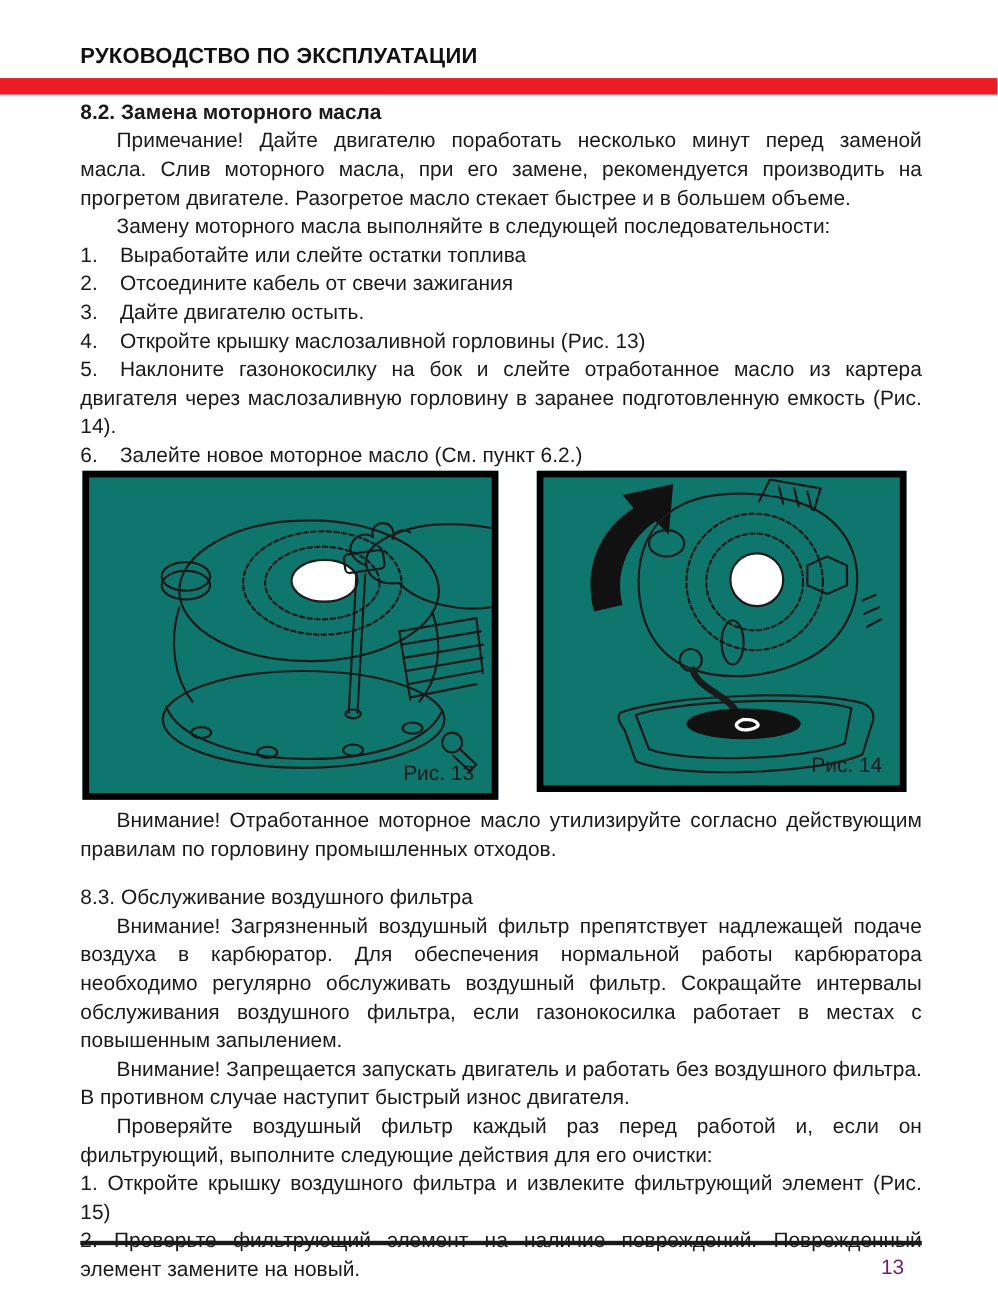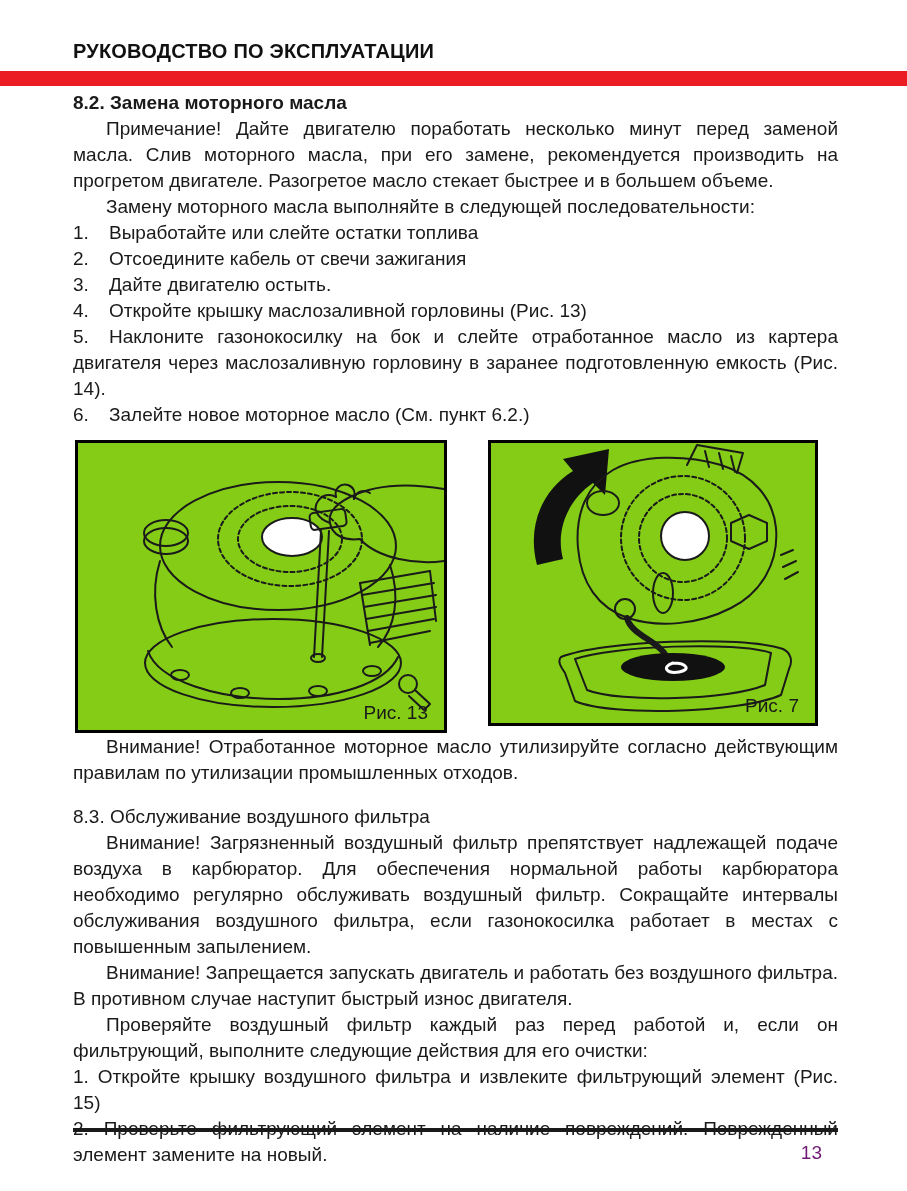--- a/index.html
+++ b/index.html
@@ -25,22 +25,22 @@
   }
   .h-sec{font-weight:bold;}
   .h-sec2{font-weight:normal;margin-top:18px;}
   .para{margin:0;text-align:justify;text-indent:33px;}
   .para.np{text-indent:0;}
   .lbl{font-weight:normal;}
   .step{text-align:justify;}
   .step-num{display:inline-block;width:36px;}
   .figures{position:relative;height:306px;margin-top:0;}
   .figbox{
-    position:absolute;top:12px;
-    border:3px solid #000000;background:#84cc16;
+    position:absolute;top:0;
+    border:6px solid #000000;background:#0f766e;
   }
   .figbox-13{left:2px;width:366px;height:287px;}
   .figbox-14{left:415px;width:324px;height:280px;}
   .figcap{
     position:absolute;right:16px;bottom:6px;
     font-size:19px;line-height:22px;color:#1a1a1a;
   }
   .figbox svg{display:block;}
   .footer-line{
     position:absolute;left:73px;top:1128px;width:765px;height:4px;
@@ -143,26 +143,26 @@
             <circle cx="134" cy="166" r="10"></circle>
 
             <path d="M136,175 C140,192 168,198 176,214" stroke-width="6"></path>
 
             <path d="M70,214 C110,198 250,192 292,206 C300,210 302,218 298,226 L290,252 C250,270 120,274 84,258 L74,230 C70,224 66,218 70,214 Z"></path>
             <path d="M84,216 C120,203 246,198 280,210 L274,242 C240,257 128,260 96,247 Z"></path>
             <ellipse cx="182" cy="224" rx="52" ry="14" fill="#111111" stroke="none"></ellipse>
             <path d="M182,220 C196,220 200,227 188,229 C176,231 170,224 182,220" stroke="#ffffff" stroke-width="3"></path>
           </g>
         </svg>
-        <div class="figcap">Рис. 7</div>
+        <div class="figcap">Рис. 14</div>
       </div>
 
     </div>
 
-    <p class="para"><span class="lbl">Внимание!</span> <span>Отработанное моторное масло утилизируйте согласно действующим правилам по утилизации промышленных отходов.</span></p>
+    <p class="para"><span class="lbl">Внимание!</span> <span>Отработанное моторное масло утилизируйте согласно действующим правилам по горловину промышленных отходов.</span></p>
 
     <div class="h-sec2">8.3. Обслуживание воздушного фильтра</div>
 
     <p class="para"><span class="lbl">Внимание!</span> <span>Загрязненный воздушный фильтр препятствует надлежащей подаче воздуха в карбюратор. Для обеспечения нормальной работы карбюратора необходимо регулярно обслуживать воздушный фильтр. Сокращайте интервалы обслуживания воздушного фильтра, если газонокосилка работает в местах с повышенным запылением.</span></p>
 
     <p class="para"><span class="lbl">Внимание!</span> <span>Запрещается запускать двигатель и работать без воздушного фильтра. В противном случае наступит быстрый износ двигателя.</span></p>
 
     <p class="para">Проверяйте воздушный фильтр каждый раз перед работой и, если он фильтрующий, выполните следующие действия для его очистки:</p>
 
     <p class="para np">1. Откройте крышку воздушного фильтра и извлеките фильтрующий элемент (Рис. 15)</p>

